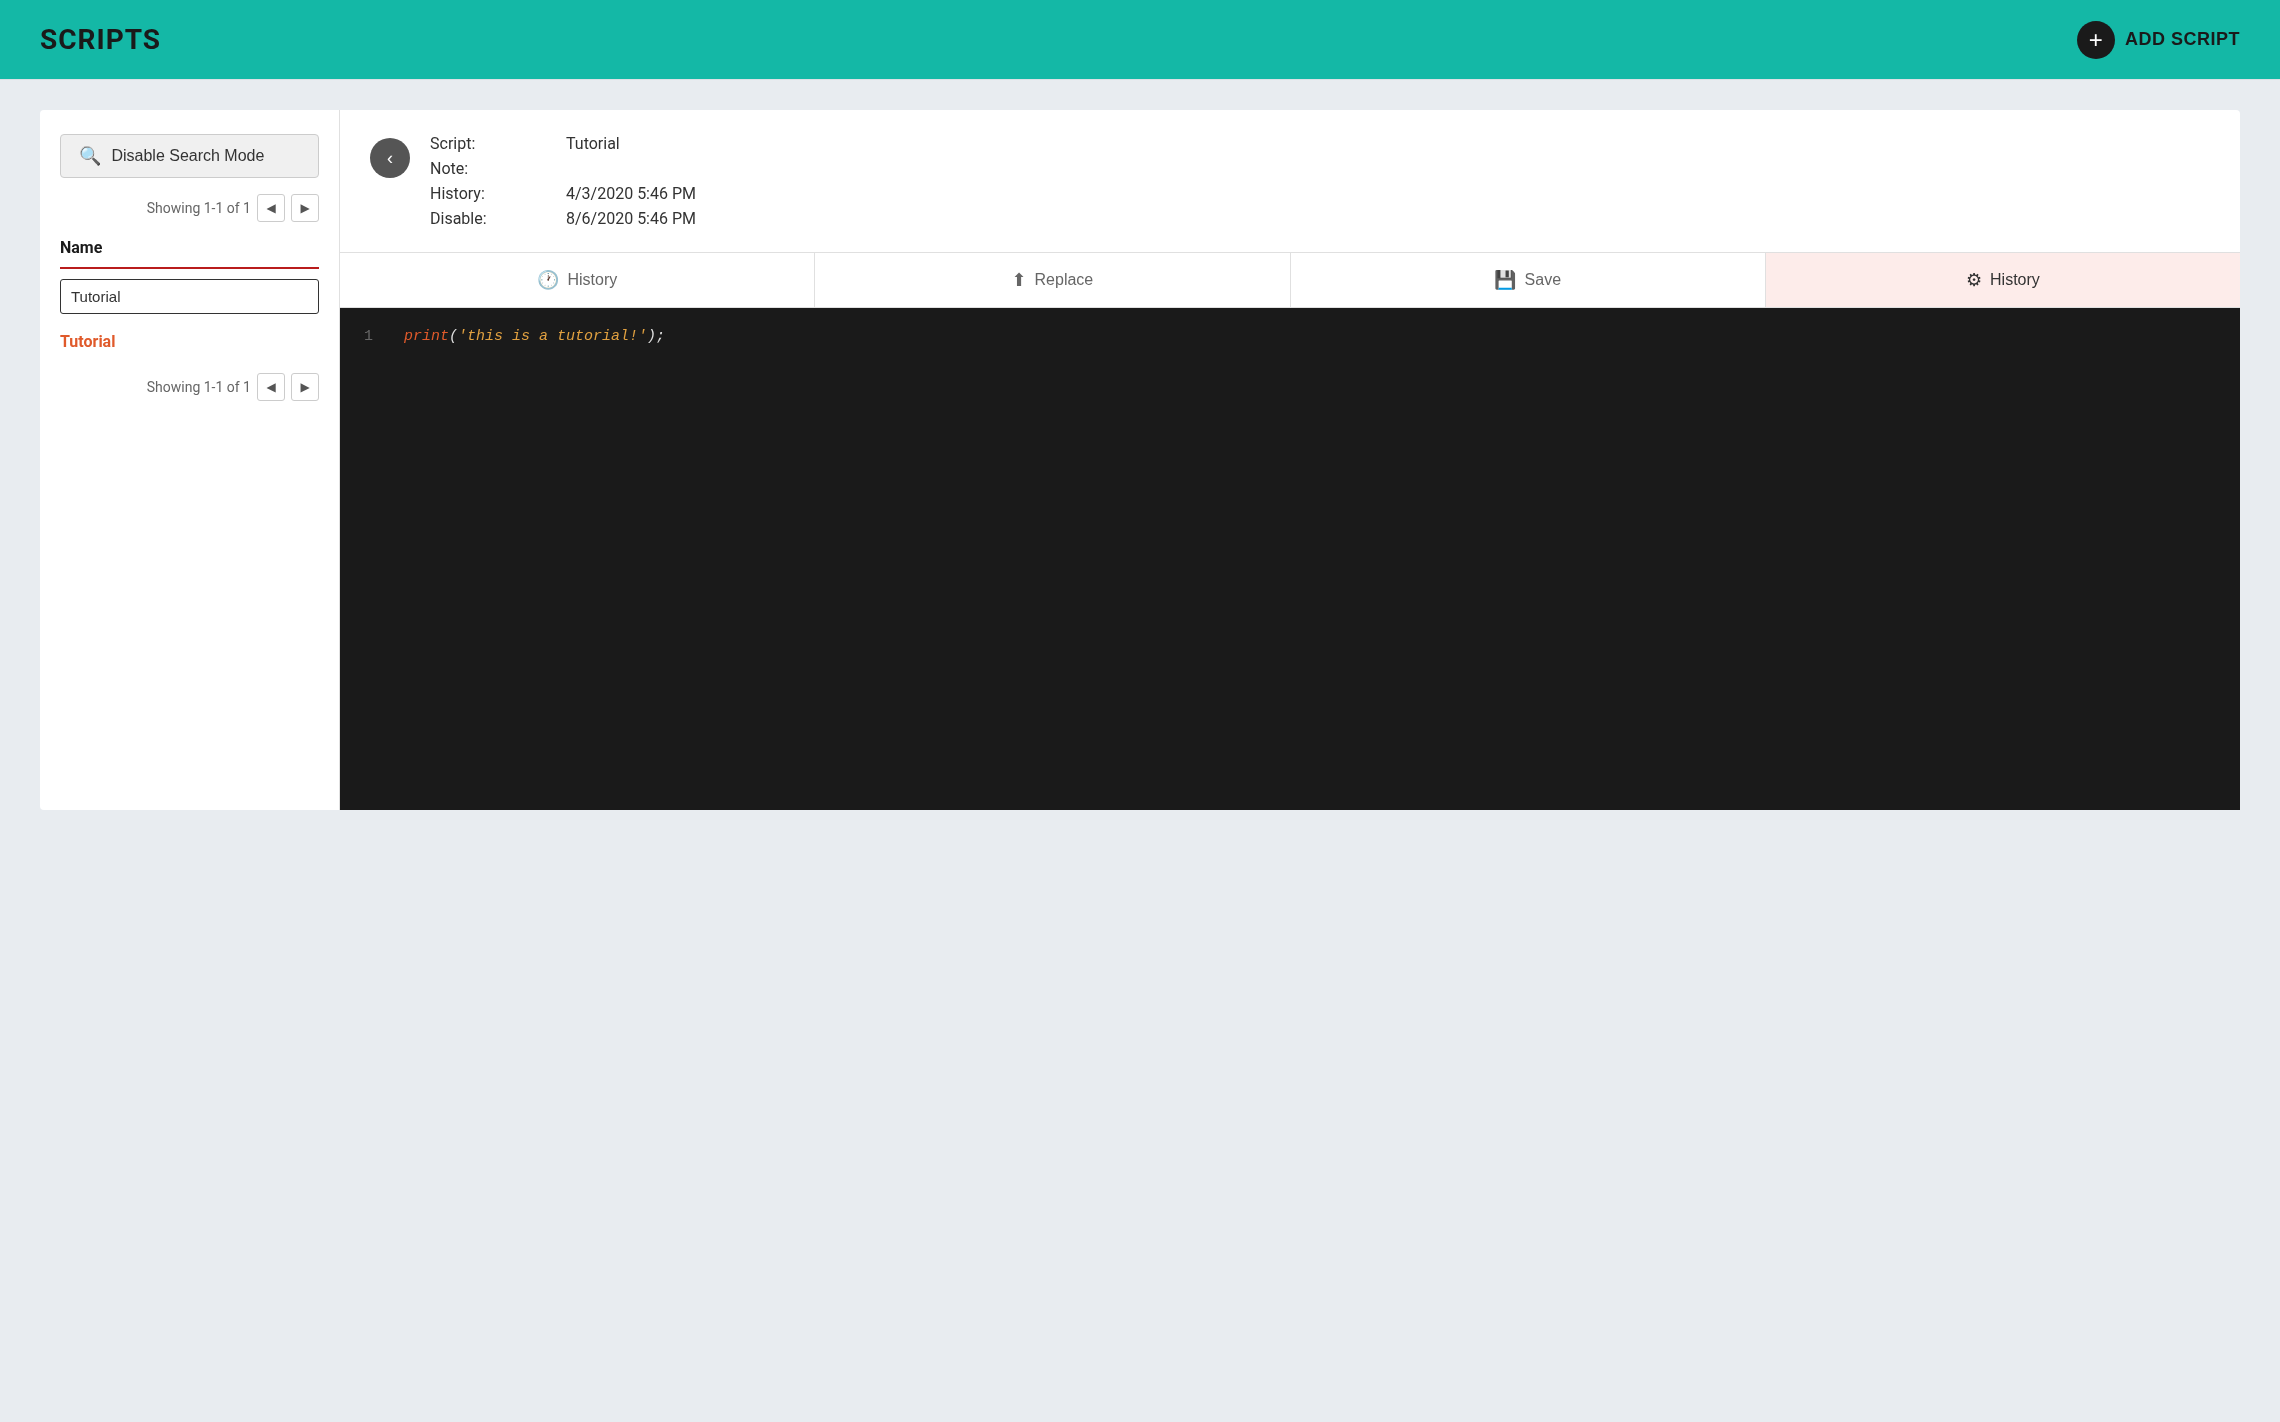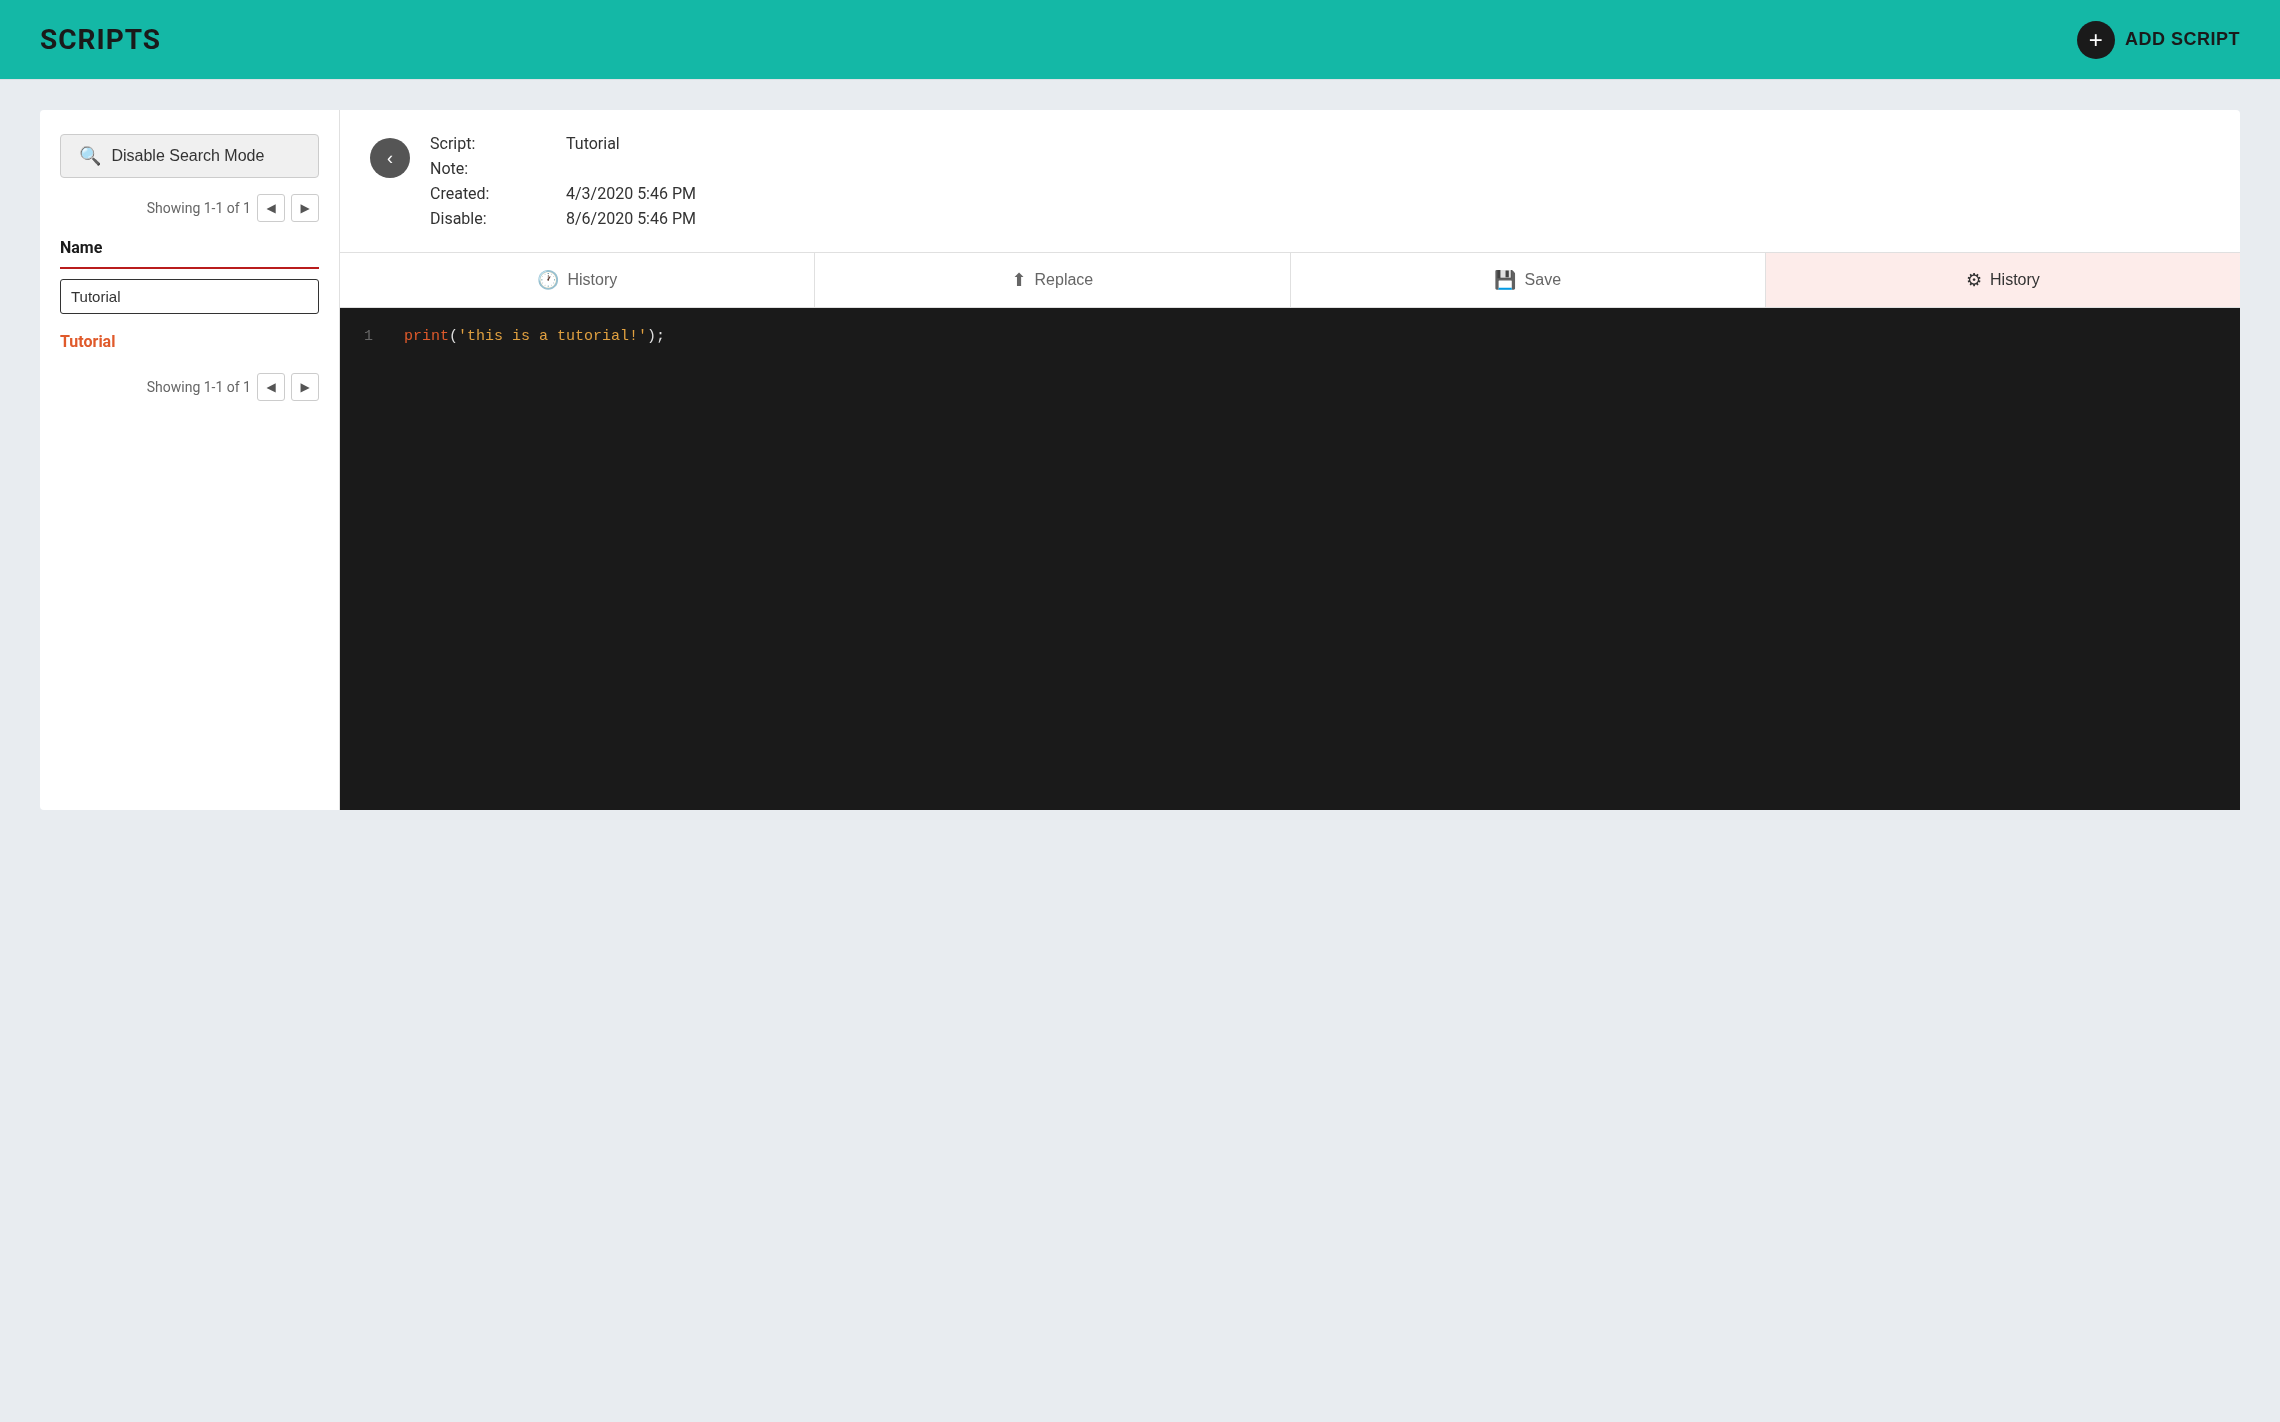--- a/index.html
+++ b/index.html
@@ -231,20 +231,21 @@
       display: flex;
       gap: 20px;
     }
     .line-number {
       color: #666;
       min-width: 20px;
       user-select: none;
     }
     .code-text {
       color: #ddd;
+      font-style: italic;
     }
     .code-keyword {
       color: #e05a2b;
     }
     .code-string {
       color: #e0a040;
     }
   </style>
 </head>
 <body>
@@ -287,21 +288,21 @@
 
     <div class="right-panel">
 
       <div class="script-info-header">
         <button class="back-btn">‹</button>
         <div class="script-meta">
           <span class="meta-label">Script:</span>
           <span class="meta-value">Tutorial</span>
           <span class="meta-label">Note:</span>
           <span class="meta-value"></span>
-          <span class="meta-label">Created:</span>
+          <span class="meta-label">History:</span>
           <span class="meta-value">4/3/2020 5:46 PM</span>
           <span class="meta-label">Disable:</span>
           <span class="meta-value">8/6/2020 5:46 PM</span>
         </div>
       </div>
 
       <div class="action-tabs">
         <button class="action-tab">
           <span class="tab-icon">🕐</span>
           <span>History</span>

